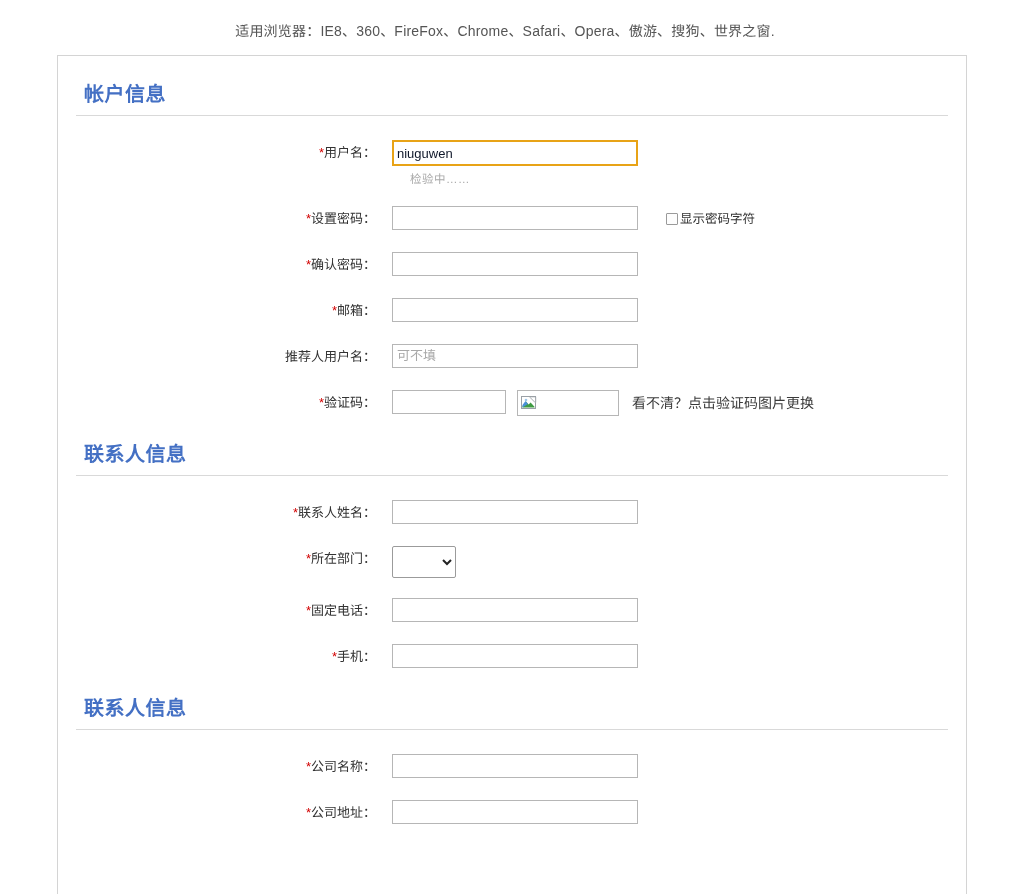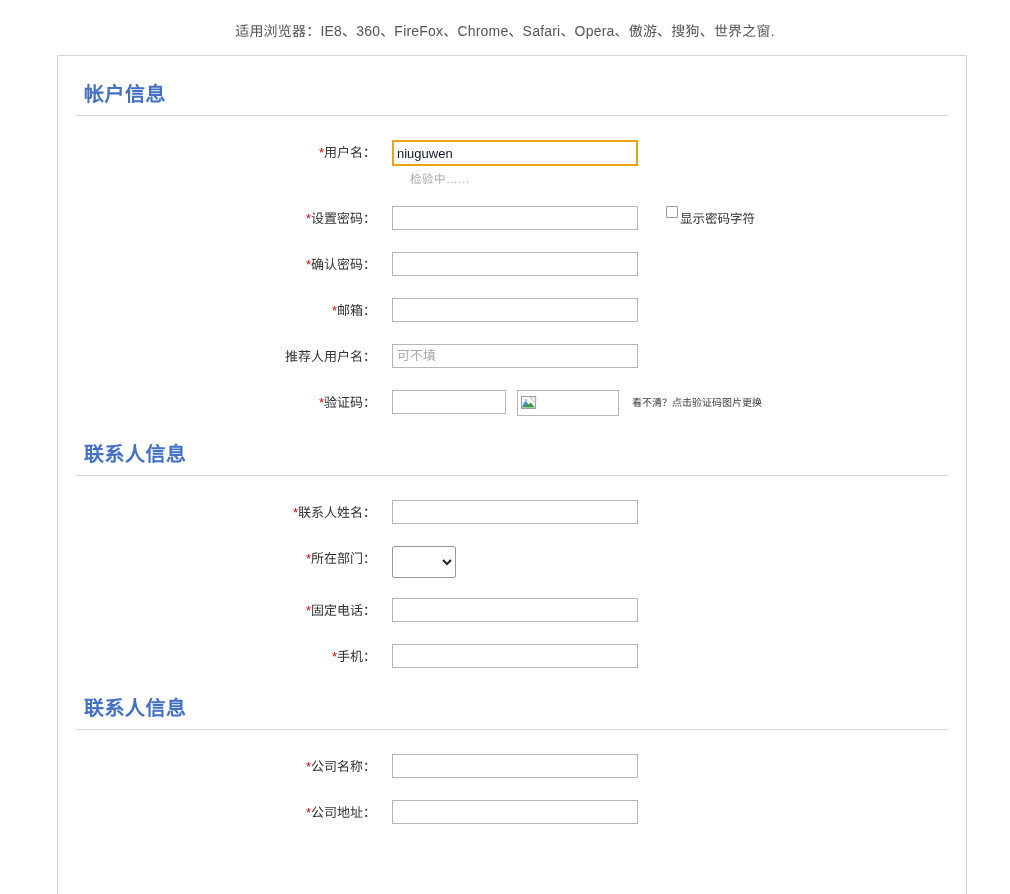--- a/index.html
+++ b/index.html
@@ -111,20 +111,21 @@
     font-size: 11.5px;
     color: #a9a9a9;
     margin-top: 4px;
     margin-left: 18px;
     letter-spacing: 0.5px;
   }
 
   
   .row-side {
     display: flex;
+    align-items: center;
     margin-left: 28px;
     font-size: 12.5px;
     color: #333333;
     line-height: 26px;
     white-space: nowrap;
   }
   .chk {
     width: 12px;
     height: 12px;
     box-sizing: border-box;
@@ -149,21 +150,21 @@
     background: #ffffff;
     margin-left: 11px;
     position: relative;
     display: flex;
     align-items: center;
     padding-left: 3px;
   }
   .broken-img-icon { display: block; }
   .captcha-note {
     margin-left: 13px;
-    font-size: 10px;
+    font-size: 14px;
     color: #3a3a3a;
     line-height: 26px;
     white-space: nowrap;
   }
 
   
   select.sel {
     height: 22px;
     font-size: 12.5px;
     font-family: "Liberation Sans", "DejaVu Sans", sans-serif;

